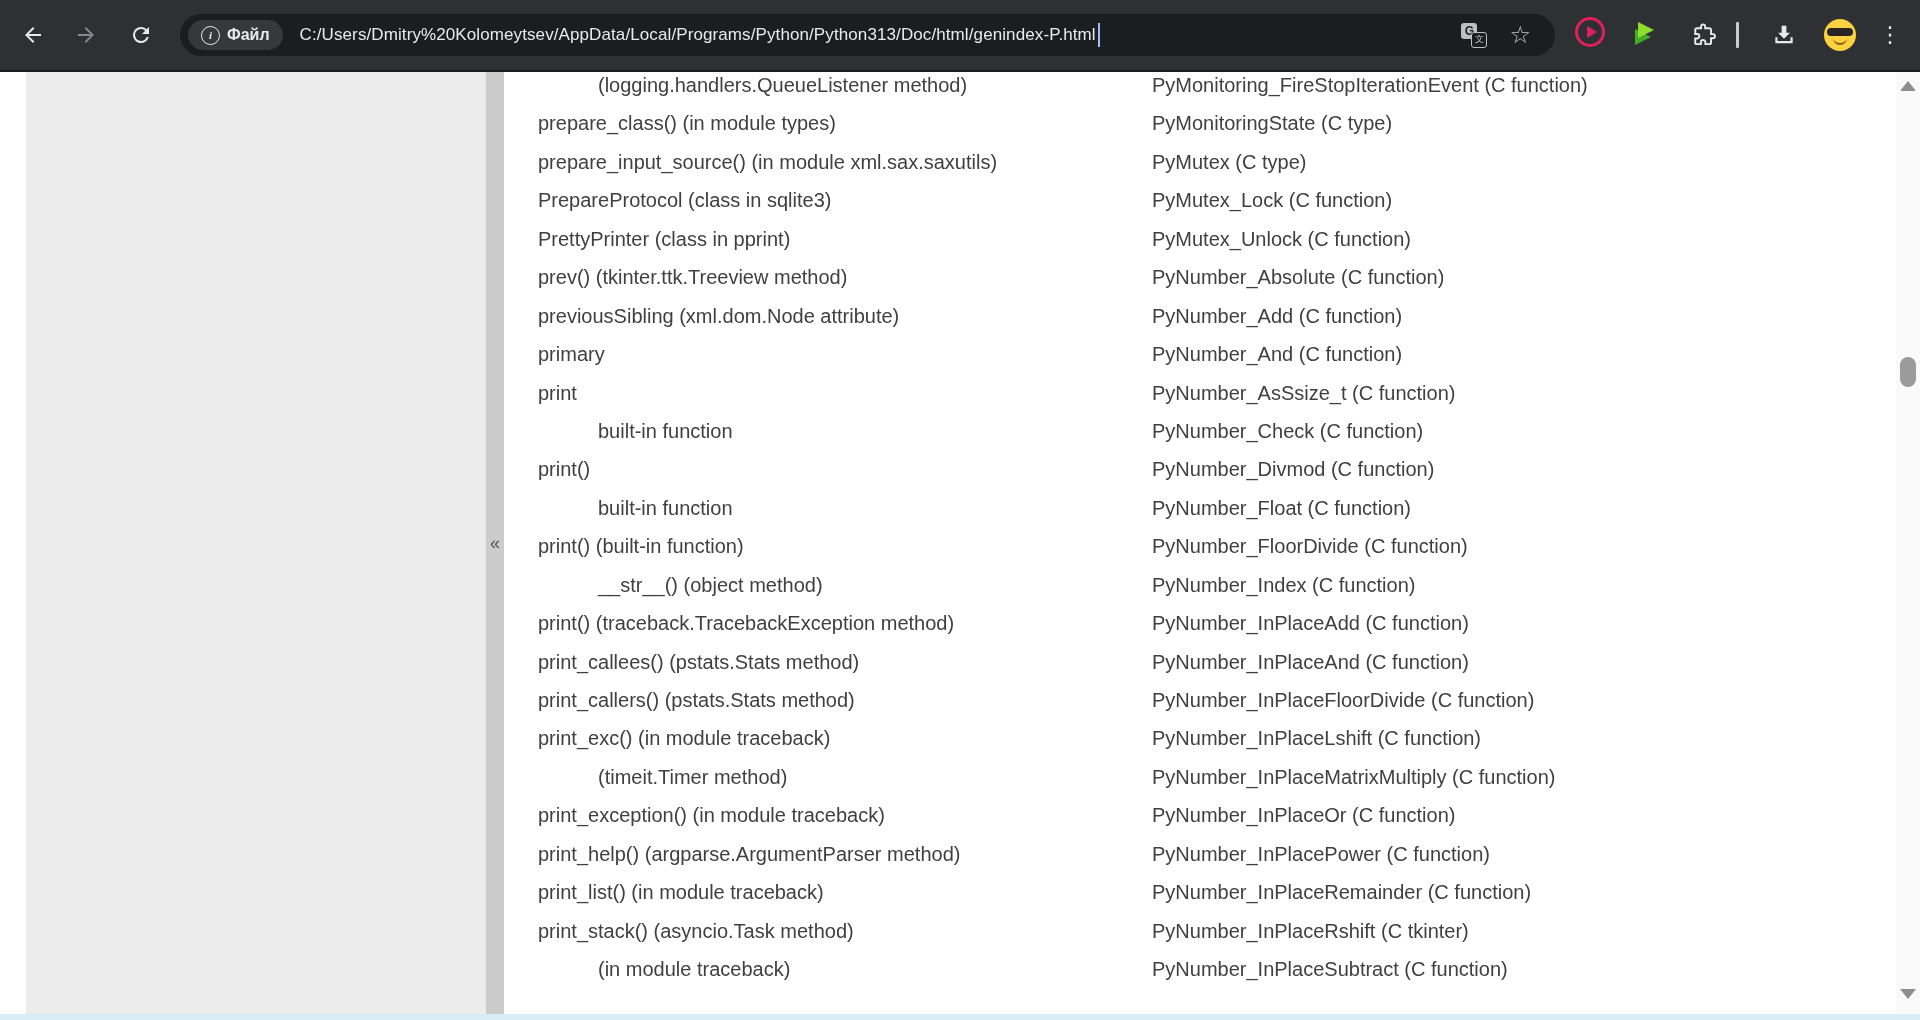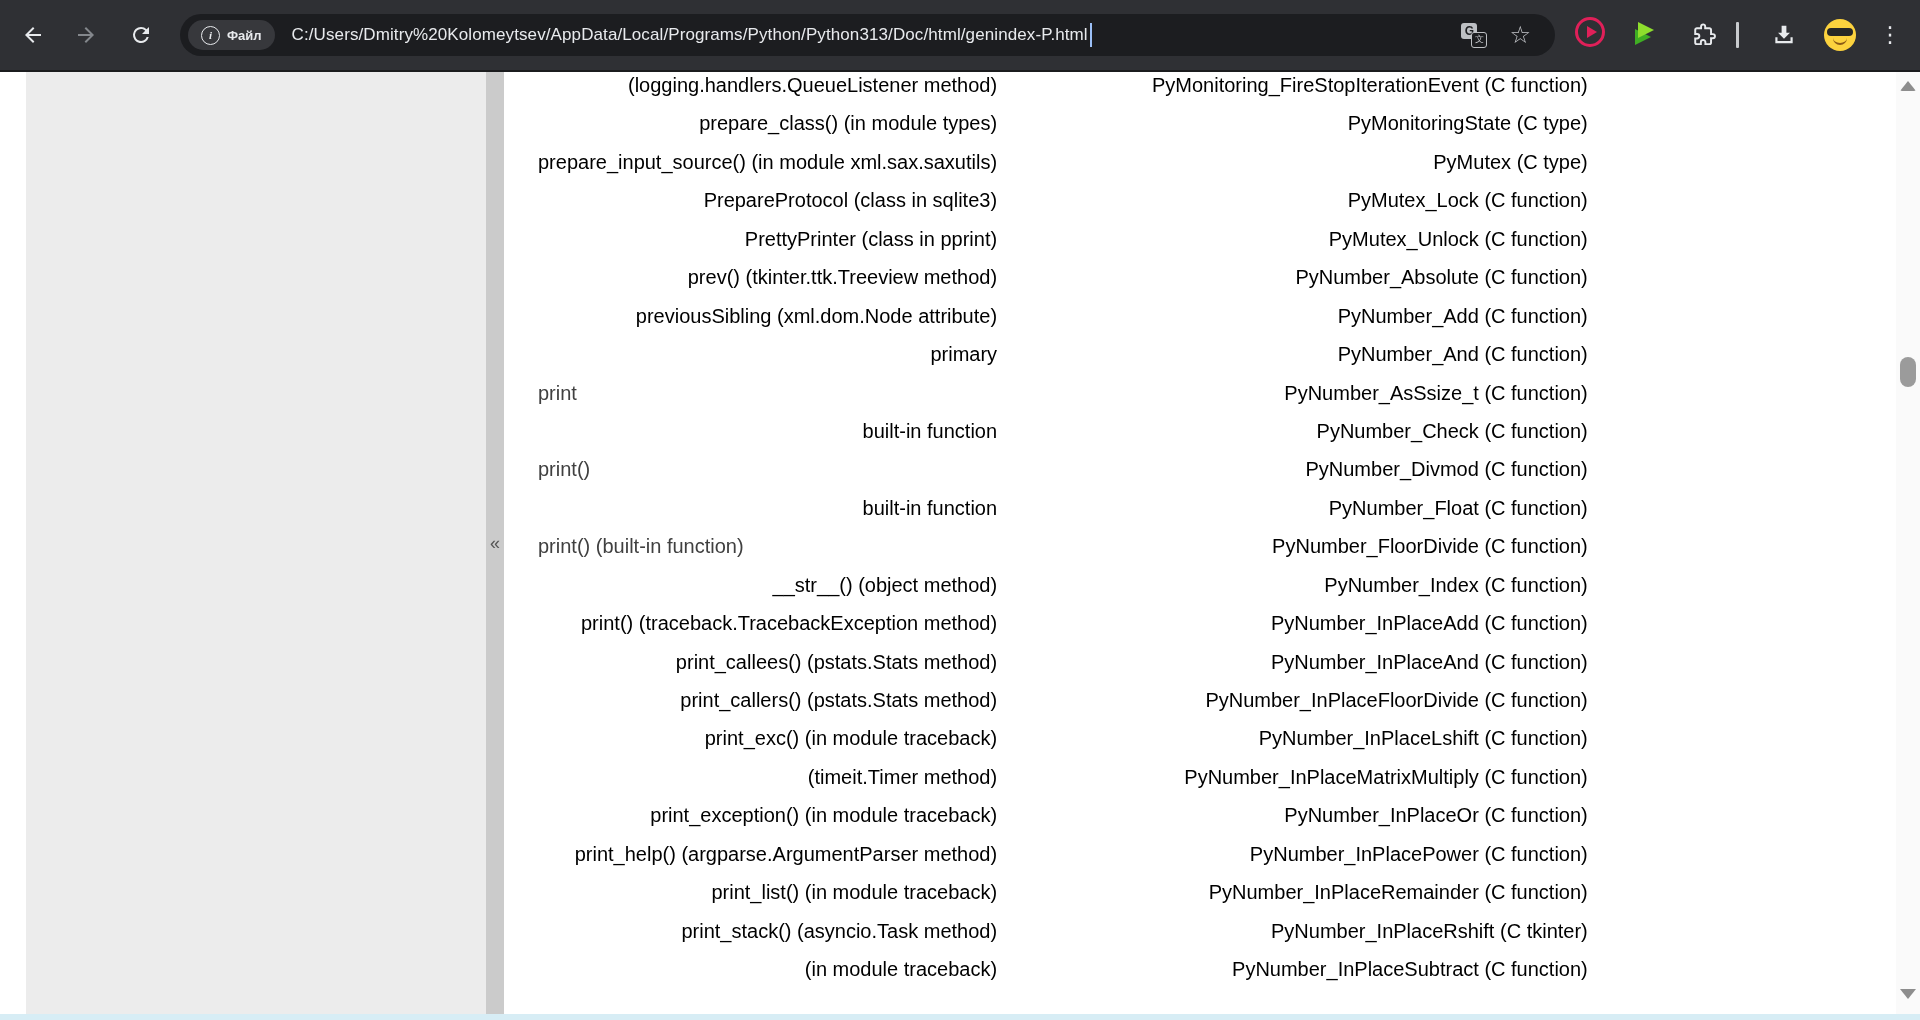--- a/index.html
+++ b/index.html
@@ -23,21 +23,21 @@
   }
   .chip{
     margin-left:8px;height:30px;border-radius:15px;background:#37383c;
     display:flex;align-items:center;padding:0 13px;gap:7px;flex:0 0 auto;
   }
   .info-ring{
     width:17px;height:17px;border:1.6px solid #e8eaed;border-radius:50%;
     color:#e8eaed;font-size:11px;line-height:17px;text-align:center;
     font-family:"Liberation Serif", serif;font-style:italic;font-weight:bold;
   }
-  .chip-label{color:#e8eaed;font-size:13px;font-weight:700;}
+  .chip-label{color:#e8eaed;font-size:16px;font-weight:700;}
   .url-text{
     margin-left:17px;color:#e8eaed;font-size:17px;white-space:nowrap;
     letter-spacing:0.1px;
   }
   .caret{width:2px;height:24px;background:#9cc0f7;margin-left:2px;}
   .omni-icons{position:absolute;right:24px;top:0;height:42px;display:flex;align-items:center;gap:22px;}
   
   .xlate{position:relative;width:26px;height:26px;}
   .xlate .g-sq{
     position:absolute;left:0;top:1px;width:16px;height:16px;border-radius:3px;
@@ -97,21 +97,21 @@
     display:flex;align-items:center;justify-content:center;cursor:pointer;
     color:#555;font-size:18px;
   }
   .idx-col{
     position:absolute;top:-6px;margin:0;padding:0;list-style:none;
     font-size:20px;line-height:38.45px;white-space:nowrap;
   }
   .idx-col.left{left:538px;}
   .idx-col.right{left:1152px;}
   .idx-col li{height:38.45px;color:#404040;}
-  .idx-col li.lnk{color:#000000;cursor:pointer;text-align:right;}
+  .idx-col li.lnk{color:#404040;cursor:pointer;}
   .idx-col li.ind{padding-left:60px;}
   .bottom-strip{position:absolute;left:0;top:942px;width:1920px;height:6px;background:#d7edf5;}
   
   .scrollbar{
     position:absolute;right:0;top:0;width:24px;height:942px;background:#fafafa;
   }
   .sb-up,.sb-down{
     position:absolute;left:0;width:24px;height:24px;display:flex;
     align-items:center;justify-content:center;cursor:pointer;
   }

